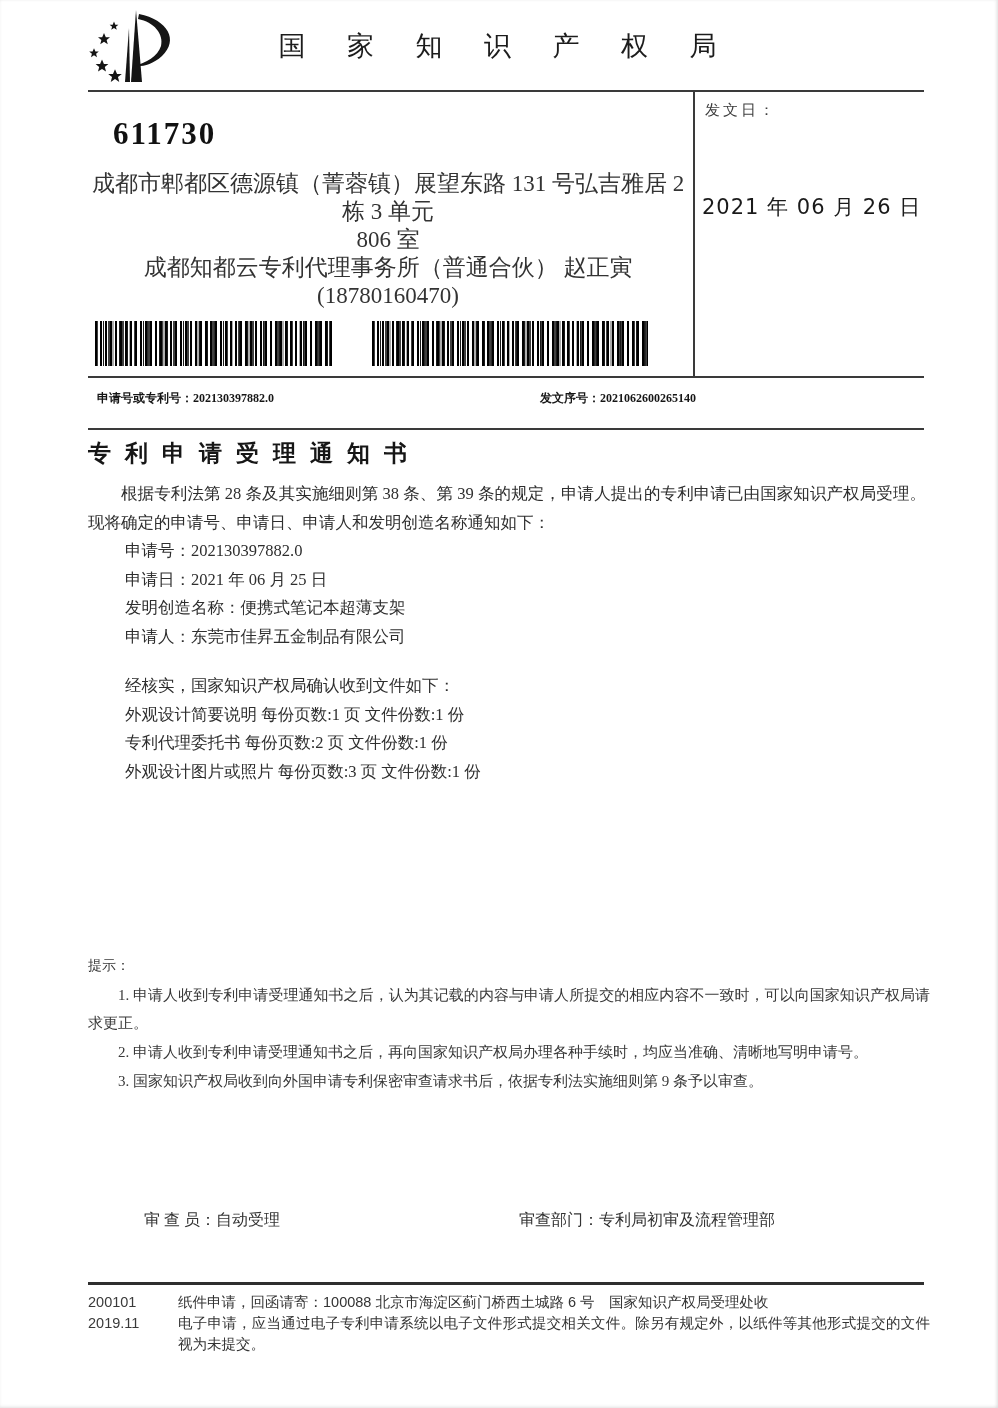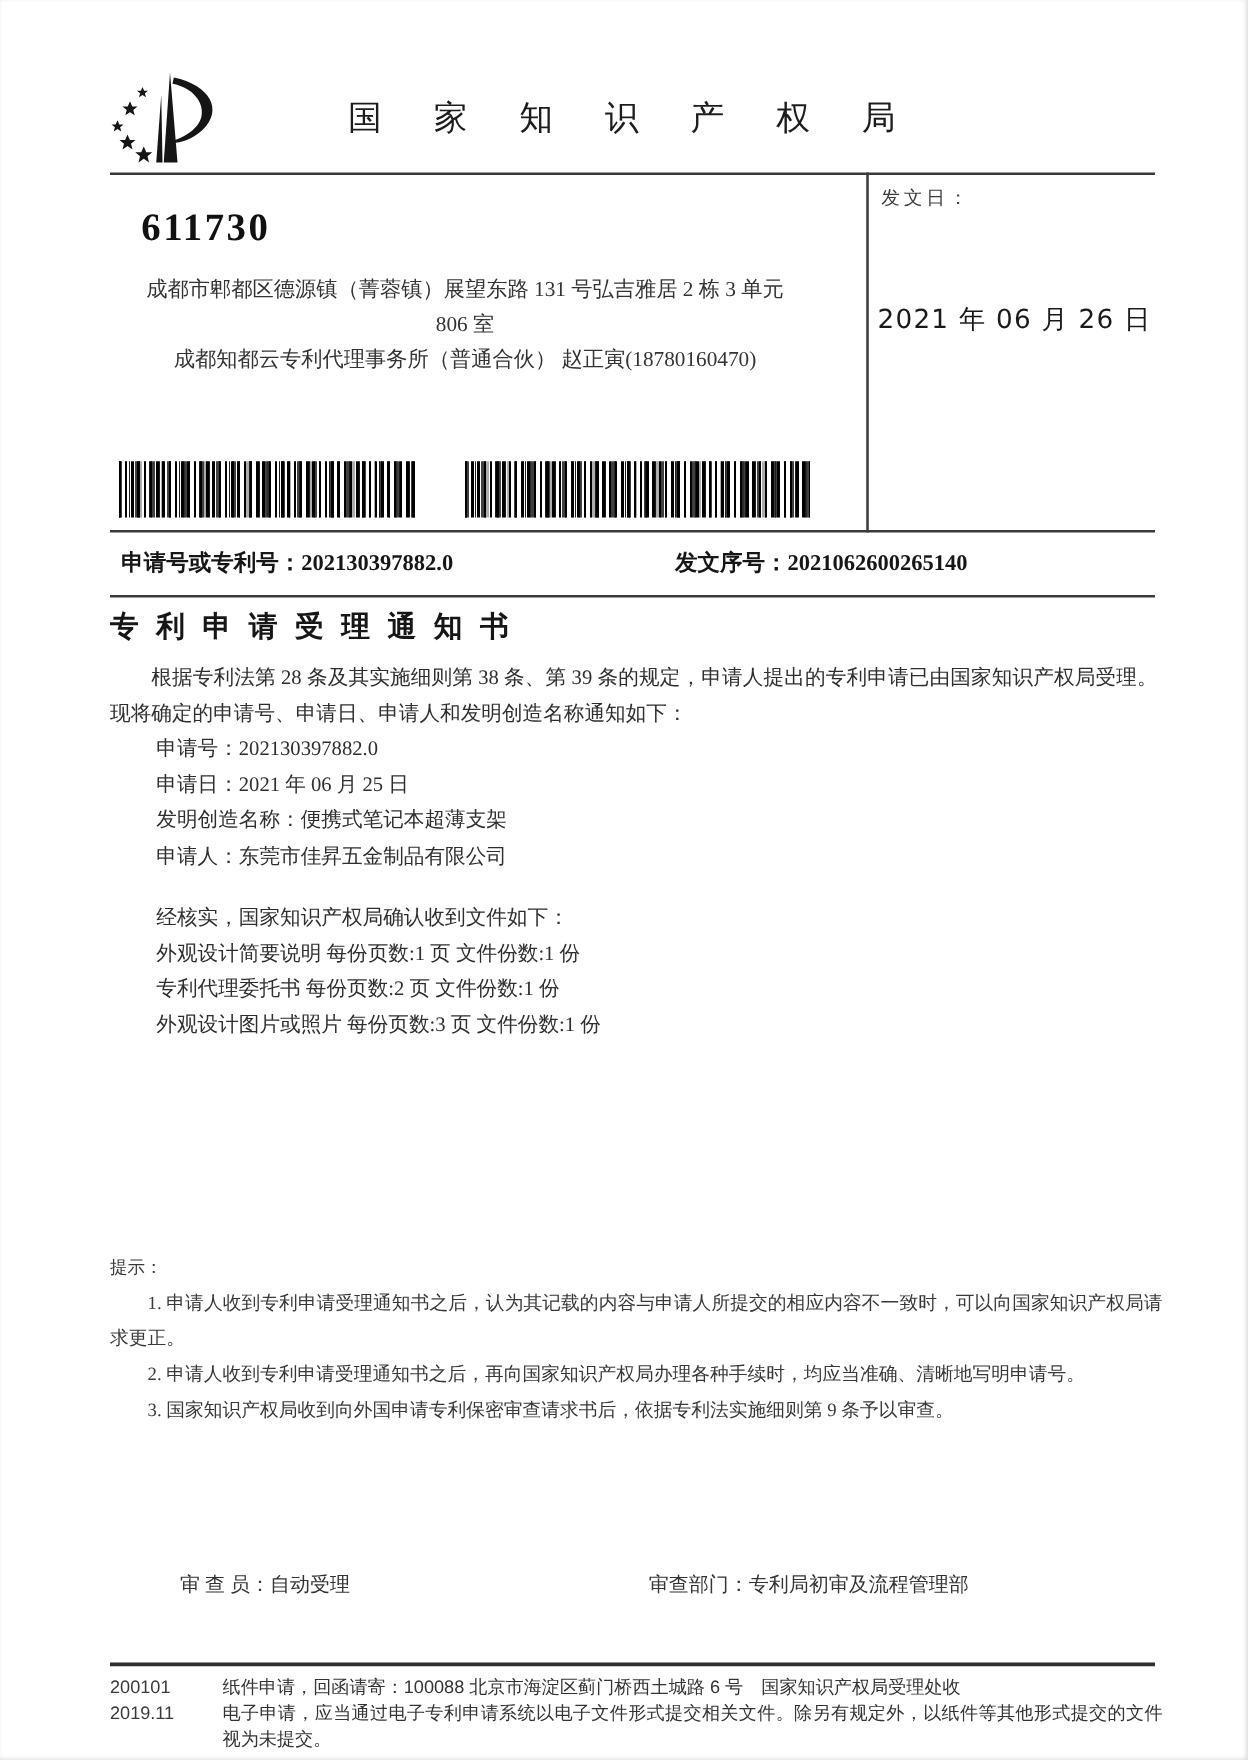--- a/index.html
+++ b/index.html
@@ -6,21 +6,21 @@
   .page{
     position:relative;
     width:998px;height:1408px;
     background:#ffffff;
     margin:0 auto;
     font-family:"Liberation Serif", serif;
     color:#2b2b2b;
     overflow:hidden;
     box-shadow:inset -2px 0 3px rgba(0,0,0,.08), inset 0 -2px 3px rgba(0,0,0,.06);
   }
-  .abs{position:absolute;margin-top:48px;}
+  .abs{position:absolute;}
 
   
   .org-title{
     left:88px;top:28px;width:836px;
     text-align:center;
     font-size:27px;
     letter-spacing:17px;
     font-family:"Liberation Sans", sans-serif;
     color:#1c1c1c;
     white-space:nowrap;
@@ -33,23 +33,23 @@
   .vline{left:693px;top:90px;width:2px;height:288px;background:#3a3a3a;}
 
   
   .doc-code{
     left:113px;top:116px;
     font-size:31px;font-weight:bold;letter-spacing:2px;
     color:#111;
     font-family:"Liberation Serif", serif;
   }
   .addr-block{
-    left:72px;top:170px;width:600px;
+    left:88px;top:170px;width:600px;
     text-align:center;
-    font-size:17px;line-height:28px;
+    font-size:23px;line-height:28px;
     color:#333;
   }
   
   .issue-date-label{
     left:705px;top:101px;
     font-size:15px;letter-spacing:3px;color:#3d3d3d;
   }
   .issue-date-value{
     left:702px;top:193px;
     font-size:21px;font-weight:normal;
@@ -64,21 +64,21 @@
     background:
       repeating-linear-gradient(90deg,#000 0 2px,transparent 2px 5px),
       repeating-linear-gradient(90deg,#1a1a1a 0 1px,transparent 1px 8px),
       repeating-linear-gradient(90deg,rgba(0,0,0,.75) 0 3px,transparent 3px 13px),
       repeating-linear-gradient(90deg,rgba(90,90,90,.5) 0 2px,transparent 2px 17px);
   }
   .barcode-1{left:95px;width:237px;}
   .barcode-2{left:372px;width:276px;}
 
   
-  .numbers-row{left:97px;top:390px;width:827px;font-size:18px;font-weight:bold;color:#161616;white-space:nowrap;}
+  .numbers-row{left:97px;top:390px;width:827px;font-size:12px;font-weight:bold;color:#161616;white-space:nowrap;}
   .serial-group{position:absolute;left:443px;top:0;}
 
   
   .notice-title{
     left:88px;top:438px;width:836px;
     font-size:23px;font-weight:bold;
     letter-spacing:14px;
     color:#161616;
     white-space:nowrap;
   }

